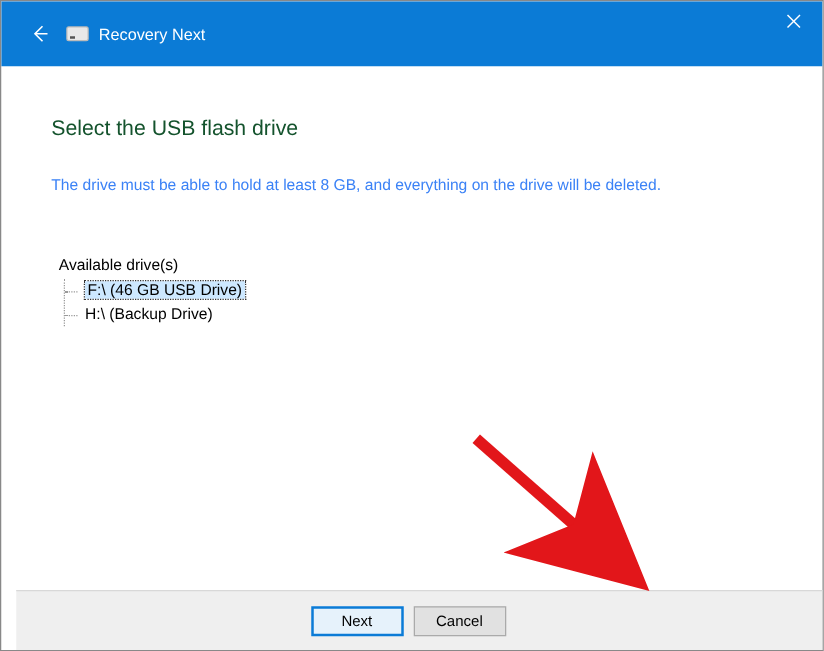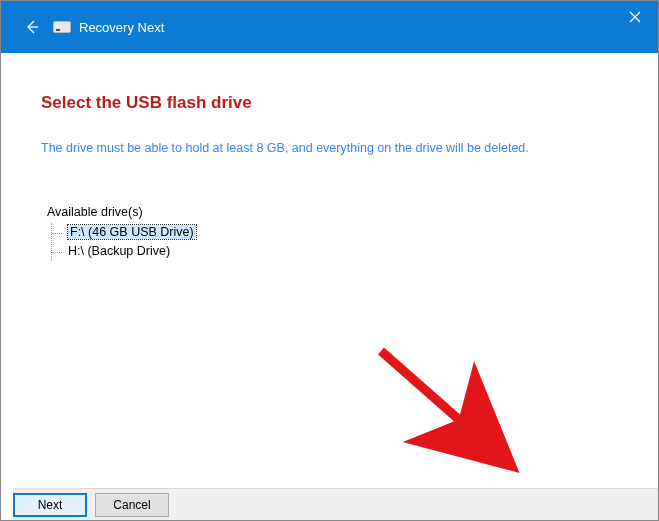--- a/index.html
+++ b/index.html
@@ -49,23 +49,23 @@
     position: absolute;
     top: 0; right: 0;
     width: 46px; height: 32px;
     display: flex; align-items: center; justify-content: center;
     cursor: pointer;
   }
   .content {
     padding: 30px 40px 0 40px;
   }
   .heading {
-    color: #b91c1c;
+    color: #14532d;
     font-size: 17px;
-    font-weight: 700;
+    font-weight: 400;
     margin: 10px 0 28px 0;
   }
   .instruction {
     font-size: 12.5px;
     color: #3b82f6;
     margin-bottom: 50px;
   }
   .avail-label {
     font-size: 12.5px;
     margin-left: 6px;
@@ -92,25 +92,25 @@
     border-top: 1px dotted #999;
   }
   .tree-item.selected .lbl {
     background: #cde8ff;
     outline: 1px dotted #333;
     padding: 0 2px;
   }
   .btnbar {
     position: absolute;
     left: 12px; right: 0; bottom: 0;
-    height: 32px;
+    height: 48px;
     background: #efefef;
     border-top: 1px solid #d8d8d8;
     display: flex;
-    justify-content: flex-start;
+    justify-content: center;
     align-items: center;
     padding-right: 18px;
     gap: 8px;
   }
   .btn {
     min-width: 74px;
     height: 24px;
     font-size: 12px;
     font-family: inherit;
     background: #e1e1e1;

